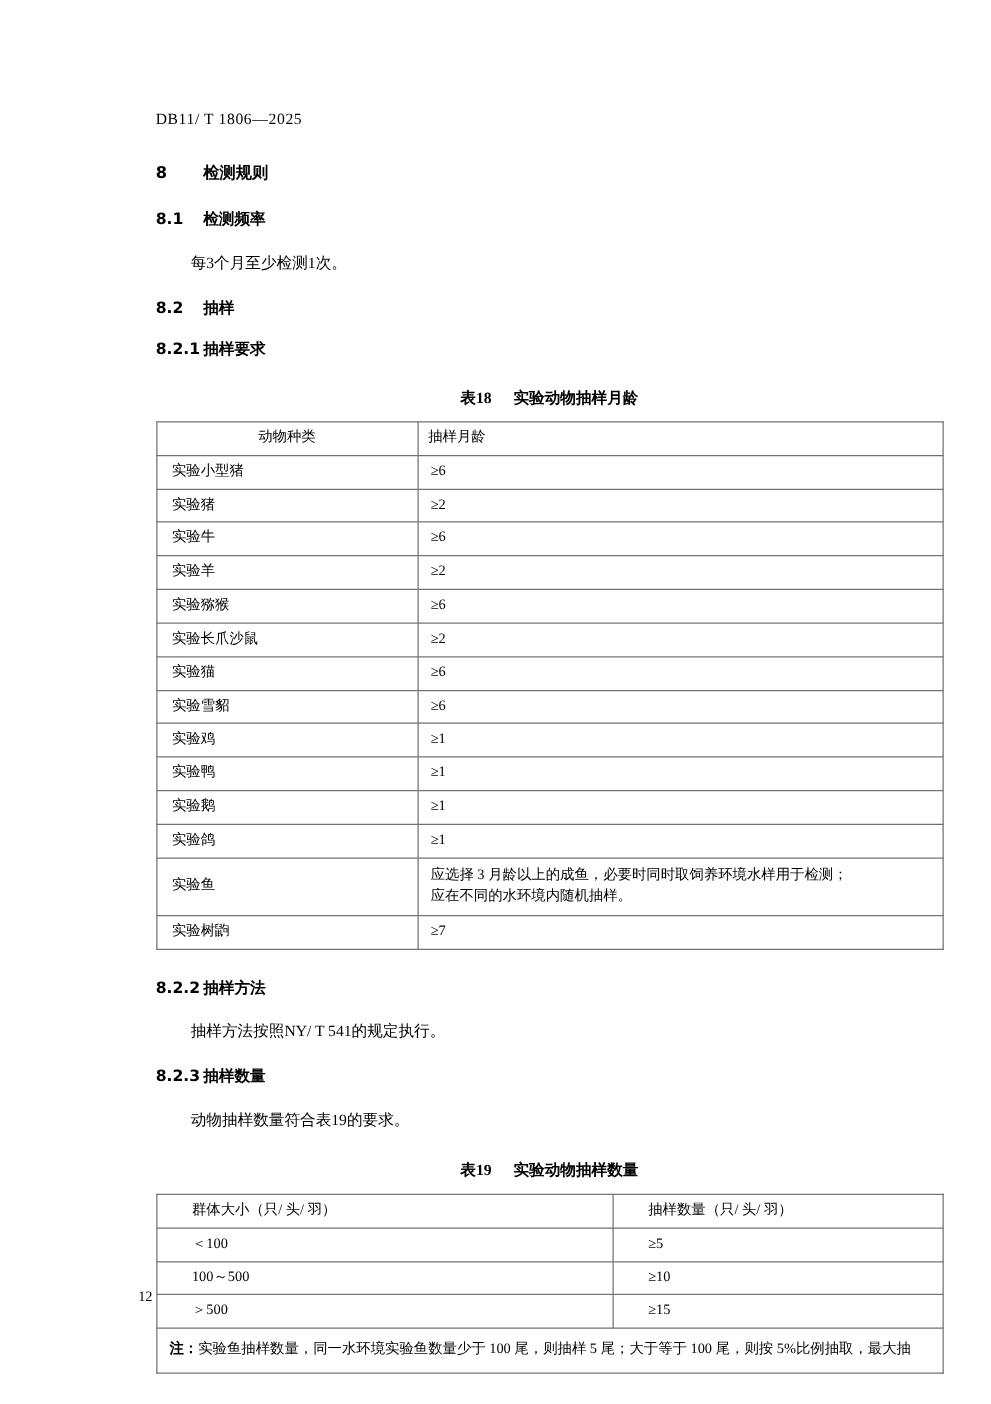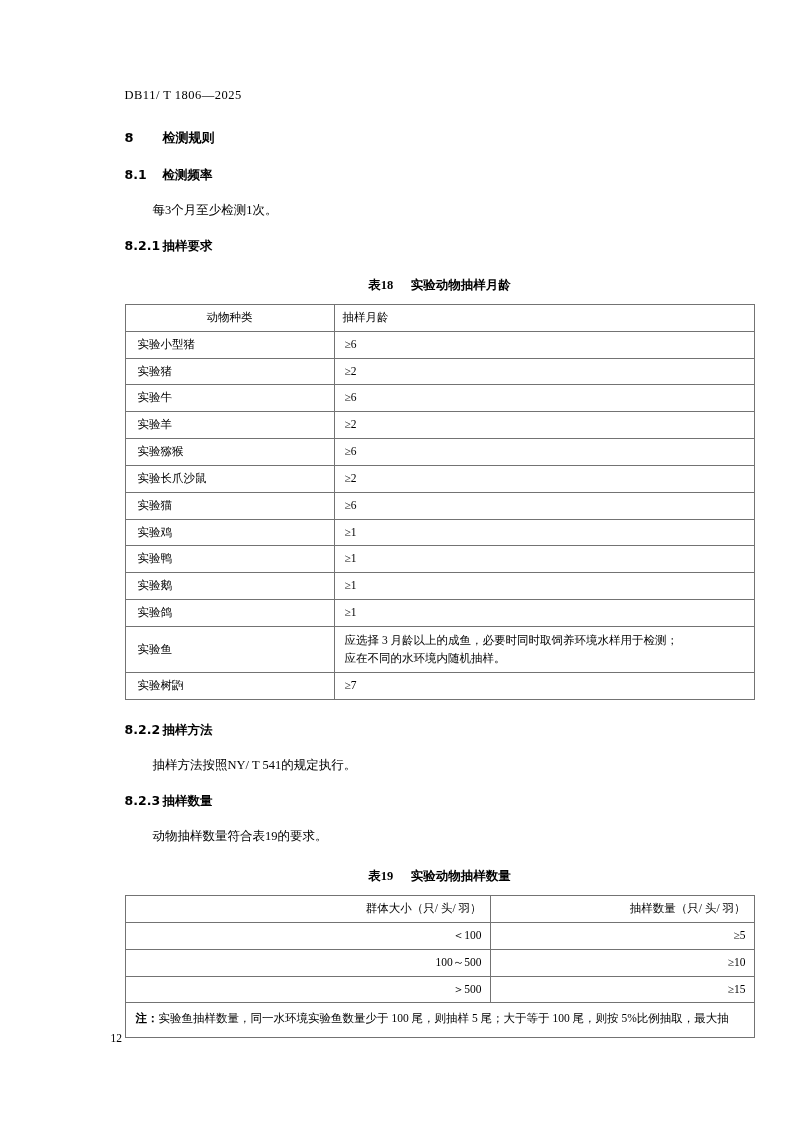--- a/index.html
+++ b/index.html
@@ -91,21 +91,21 @@
     vertical-align: middle;
     line-height: 1.55;
   }
   .t18 td.c1, .t18 th.c1 { width: 188px; }
   .t18 th { text-align: center; }
   .t18 td.c1 { text-align: left; padding-left: 12px; }
   .t18 td.c2 { text-align: left; padding-left: 10px; }
   .t18 th.c1 { text-align: center; }
   .t18 th.c2 { text-align: left; }
   .t18 td.multi { padding-top: 5px; padding-bottom: 5px; }
-  .t19 th, .t19 td { text-align: right; padding-left: 28px; }
+  .t19 th, .t19 td { text-align: left; padding-left: 28px; }
   .t19 th.c1, .t19 td.c1 { width: 328px; }
   .t19 td.note {
     text-align: left;
     padding: 6px 10px 8px 10px;
     line-height: 1.7;
   }
   .t19 .note-label { font-family: "DejaVu Sans", "Liberation Sans", sans-serif; font-weight: bold; }
   .note-first { display: block; padding-left: 0; text-indent: 0; }
   .page-num {
     position: absolute;
@@ -126,20 +126,23 @@
 
     <div class="h1">
       <span class="num">8</span><span>检测规则</span>
     </div>
 
     <div class="h2">
       <span class="num">8.1</span><span>检测频率</span>
     </div>
     <div class="para">每3个月至少检测1次。</div>
 
+    <div class="h2">
+      <span class="num">8.2</span><span>抽样</span>
+    </div>
 
     <div class="h3">
       <span class="num">8.2.1</span><span>抽样要求</span>
     </div>
 
     <div class="table-title">
       <span class="tnum">表18</span>&nbsp;&nbsp;&nbsp;&nbsp;<span>实验动物抽样月龄</span>
     </div>
 
     <table class="t18">
@@ -167,20 +170,24 @@
         <tr>
           <td class="c1">实验猕猴</td>
           <td class="c2">≥6</td>
         </tr>
         <tr>
           <td class="c1">实验长爪沙鼠</td>
           <td class="c2">≥2</td>
         </tr>
         <tr>
           <td class="c1">实验猫</td>
+          <td class="c2">≥6</td>
+        </tr>
+        <tr>
+          <td class="c1">实验雪貂</td>
           <td class="c2">≥6</td>
         </tr>
         <tr>
           <td class="c1">实验鸡</td>
           <td class="c2">≥1</td>
         </tr>
         <tr>
           <td class="c1">实验鸭</td>
           <td class="c2">≥1</td>
         </tr>

